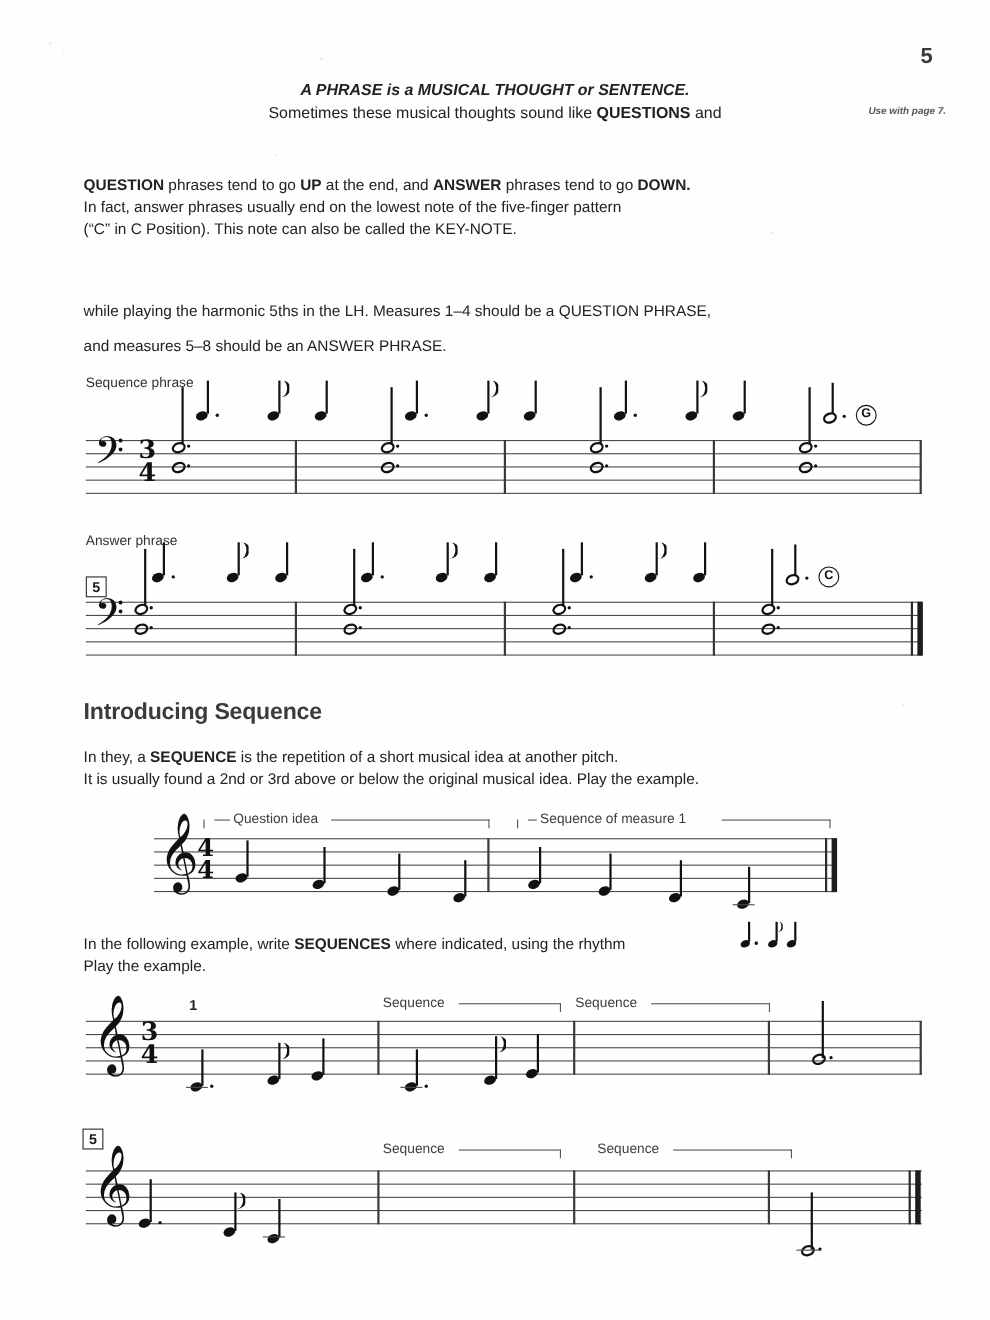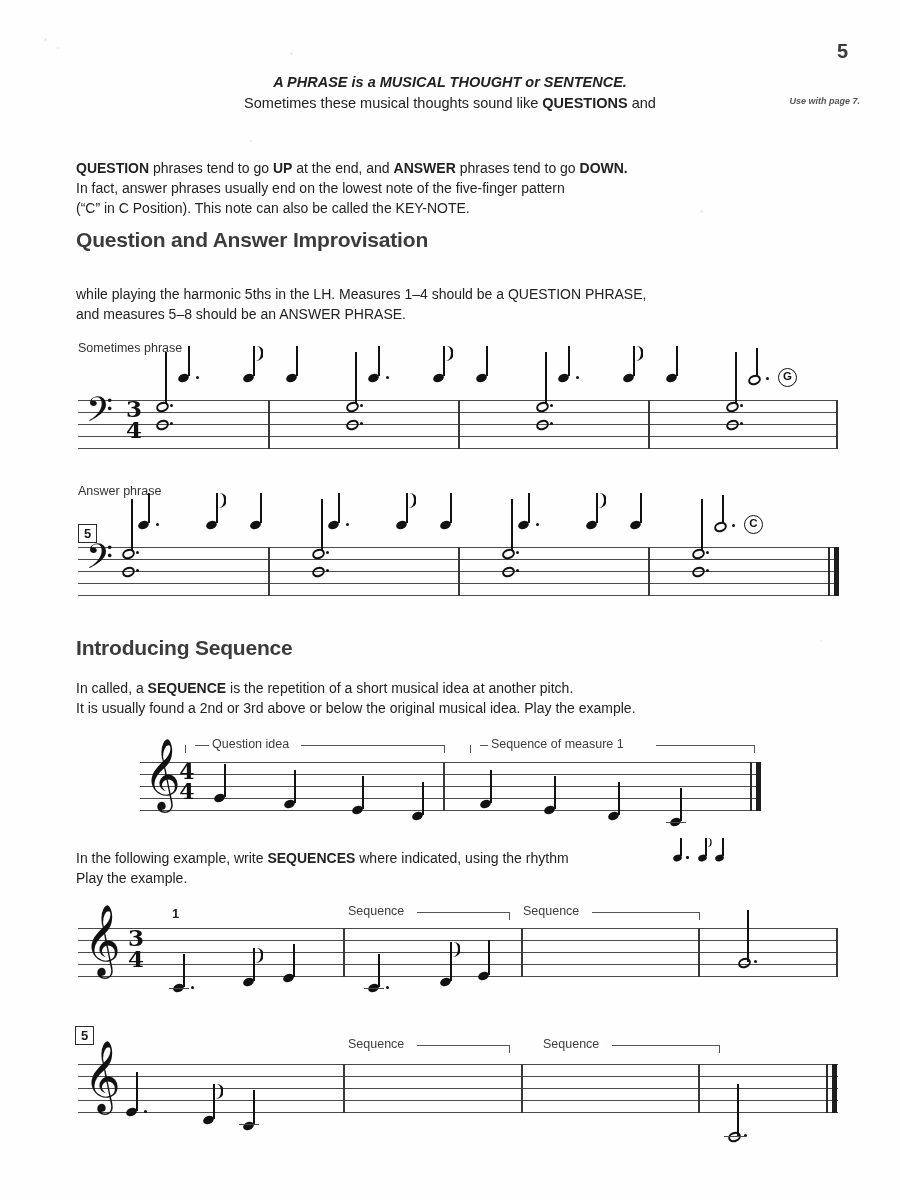--- a/index.html
+++ b/index.html
@@ -92,25 +92,24 @@
       <span class="reg">Sometimes these musical thoughts sound like </span><b>QUESTIONS</b><span class="reg"> and</span>
     </div>
   </div>
 
   <div class="body-txt" style="top:178px;">In fact, answer phrases usually end on the lowest note of the five-finger pattern</div>
   <div class="body-txt" style="top:158px;">
     <b>QUESTION</b><span> phrases tend to go </span><b>UP</b><span> at the end, and </span><b>ANSWER</b><span> phrases tend to go </span><b>DOWN.</b>
   </div>
   <div class="body-txt" style="top:198px;">(“C” in C Position). This note can also be called the KEY-NOTE.</div>
 
-  <h2 class="sec" style="top:228px;">Question and Answer Improvisation</h2>
-  <div class="body-txt" style="top:284px;">while playing the harmonic 5ths in the LH.  Measures 1–4 should be a QUESTION PHRASE,</div>
+  <div class="body-txt" style="top:272px;">while playing the harmonic 5ths in the LH.  Measures 1–4 should be a QUESTION PHRASE,</div>
   <div class="body-txt" style="top:304px;">and measures 5–8 should be an ANSWER PHRASE.</div>
 
-  <div class="caption" style="left:78px;top:341px;">Sometimes phrase</div>
+  <div class="caption" style="left:78px;top:341px;">Sequence phrase</div>
 
   <div class="system" style="left:78px;top:400px;width:760px;height:56px;">
 
     <div class="sline" style="top:0px;width:760px;"></div>
     <div class="sline" style="top:12px;width:760px;"></div>
     <div class="sline" style="top:24px;width:760px;"></div>
     <div class="sline" style="top:36px;width:760px;"></div>
     <div class="sline" style="top:48px;width:760px;"></div>
 
     <div class="clef" style="left:8px;top:-7px;font-size:42px;">𝄢</div>
@@ -266,21 +265,21 @@
     <div class="stem" style="left:562px;top:-16px;height:30px;"></div>
 
     <div class="nhead open" style="left:636px;top:13px;"></div>
     <div class="stem" style="left:644px;top:-14px;height:28px;"></div>
     <div class="dot" style="left:654px;top:15px;"></div>
     <div class="circled" style="left:666px;top:6px;">C</div>
   </div>
 
   <h2 class="sec" style="top:636px;">Introducing Sequence</h2>
   <div class="body-txt" style="top:678px;">
-    <span>In called, a </span><b>SEQUENCE</b><span> is the repetition of a short musical idea at another pitch.</span>
+    <span>In they, a </span><b>SEQUENCE</b><span> is the repetition of a short musical idea at another pitch.</span>
   </div>
   <div class="body-txt" style="top:698px;">It is usually found a 2nd or 3rd above or below the original musical idea.  Play the example.</div>
 
   <div class="brk" style="left:185px;top:745px;width:260px;">
     <div class="ltick"></div>
     <div class="hline" style="left:10px;width:18px;"></div>
     <div class="lbl" style="left:24px;">Question idea</div>
     <div class="hline" style="left:116px;right:0;"></div>
     <div class="rtick"></div>
   </div>

